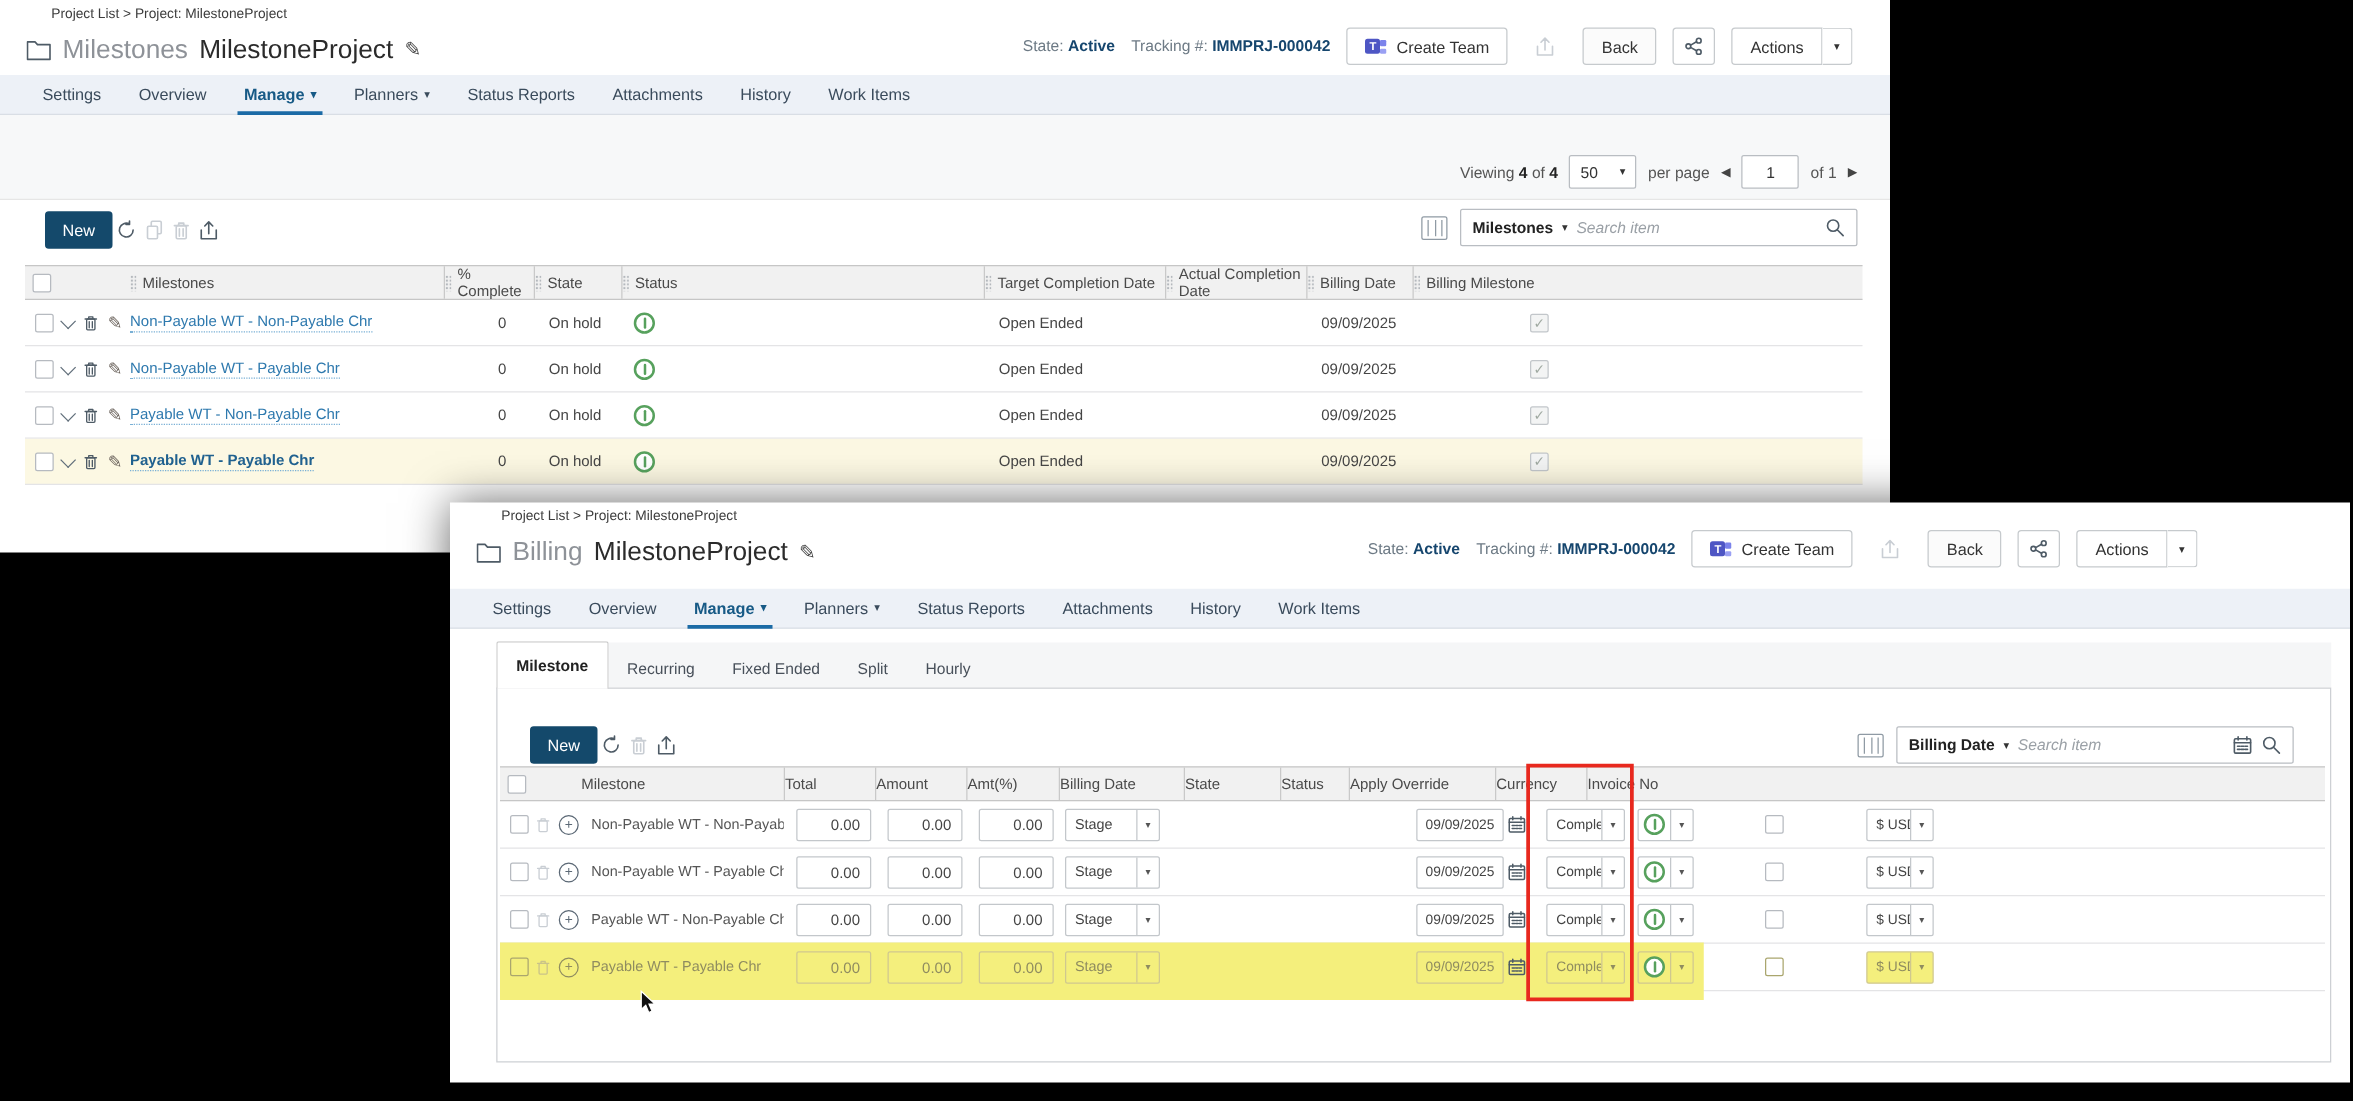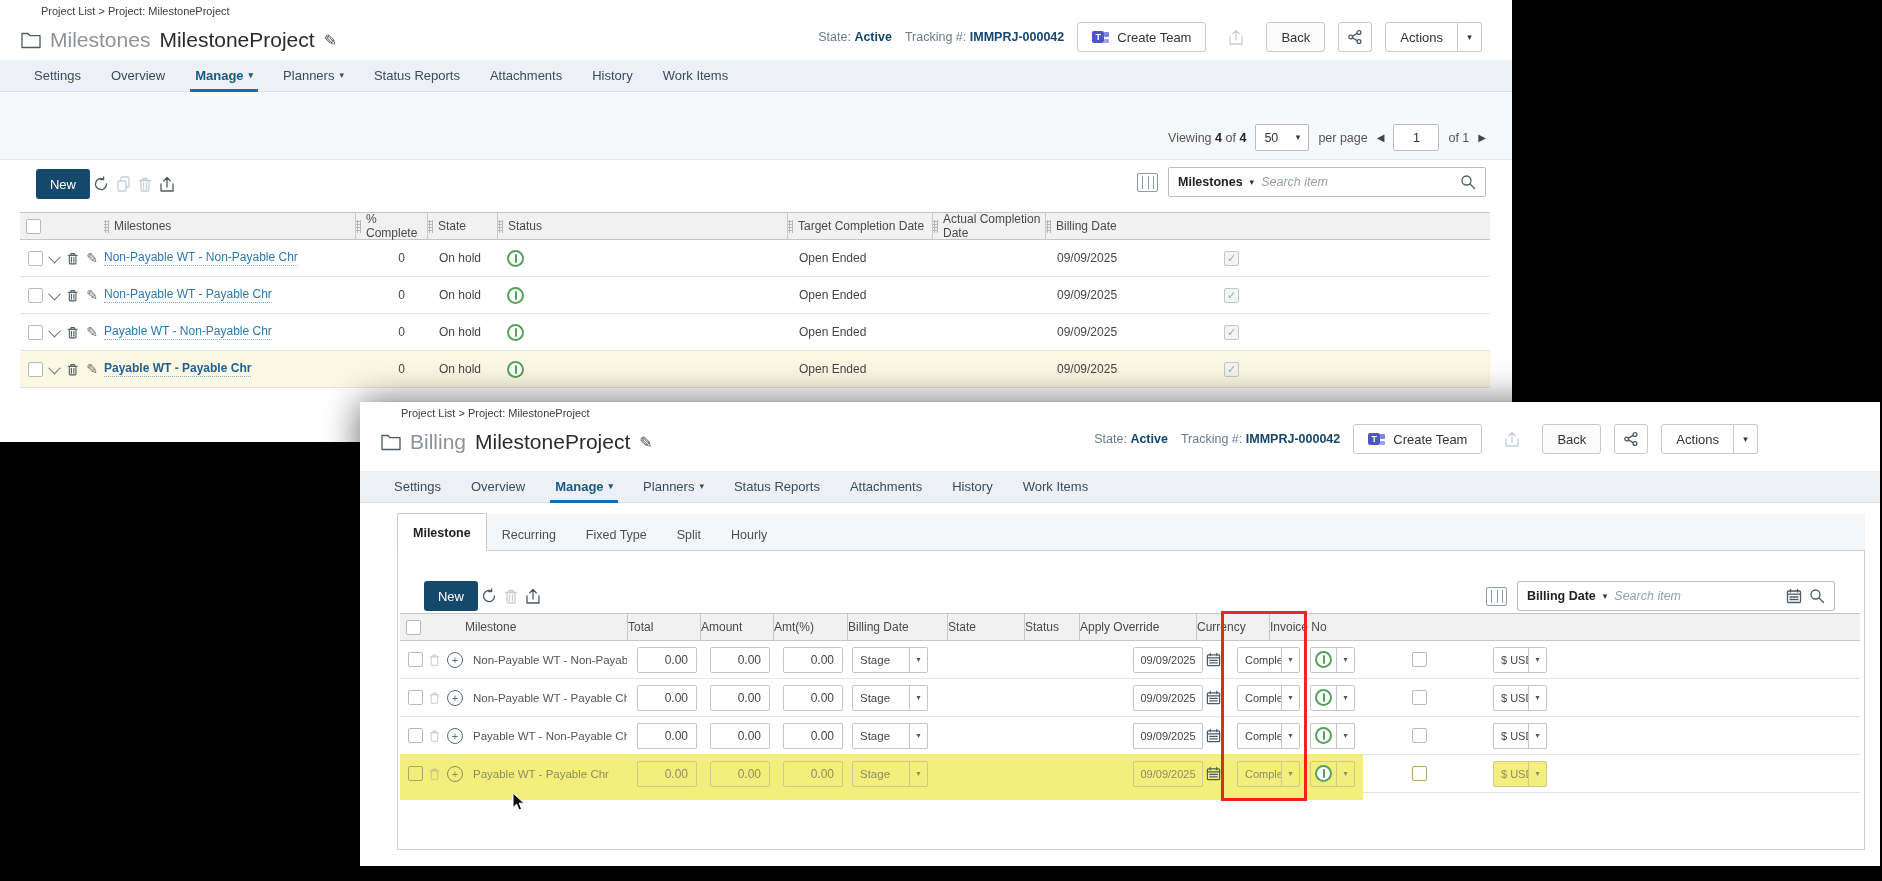--- a/index.html
+++ b/index.html
@@ -296,20 +296,24 @@
             <span>Target Completion Date</span>
           </div>
         <div class="th sep" style="width:113px">
             <span class="drag"></span>
             <span>Actual Completion Date</span>
           </div>
         <div class="th sep" style="width:85px">
             <span class="drag"></span>
             <span>Billing Date</span>
           </div>
+        <div class="th sep" style="width:360px">
+            <span class="drag"></span>
+            <span>Billing Milestone</span>
+          </div>
       </div>
 
       <div class="trow">
         <div class="tc c-cb">
             <span class="cbx"></span>
           </div>
         <div class="tc c-ic">
             <span class="chev"></span>
             <svg class="ic" width="14" height="15" viewBox="0 0 16 17">
               <path d="M2.5 4.5 H13.5 M6 4 V2.5 H10 V4"></path>
@@ -489,21 +493,21 @@
         </span>
       <span class="tab">Status Reports</span>
       <span class="tab">Attachments</span>
       <span class="tab">History</span>
       <span class="tab">Work Items</span>
     </div>
 
     <div id="strip">
       <span class="stab active">Milestone</span>
       <span class="stab">Recurring</span>
-      <span class="stab">Fixed Type</span>
+      <span class="stab">Fixed Ended</span>
       <span class="stab">Split</span>
       <span class="stab">Hourly</span>
     </div>
 
     <div id="panel"></div>
 
     <div class="toolbar">
       <span class="newbtn">New</span>
       <span class="tbi">
           <svg class="ic" width="18" height="18" viewBox="0 0 18 18">

